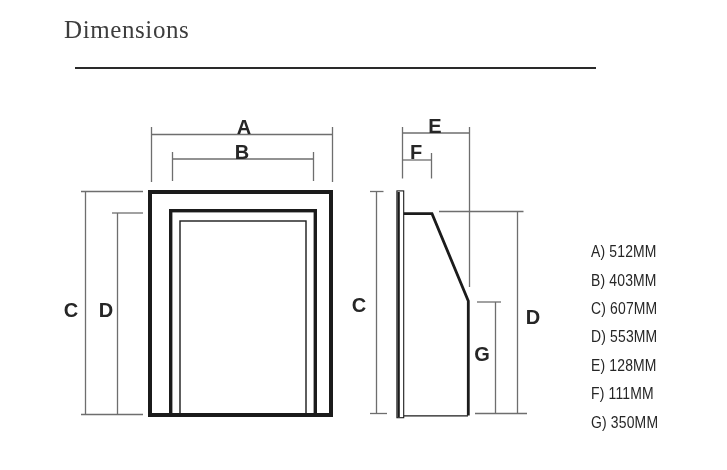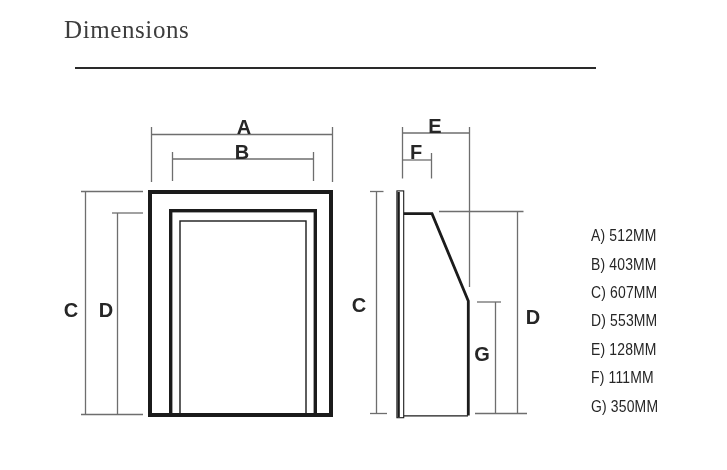--- a/index.html
+++ b/index.html
@@ -35,21 +35,21 @@
   svg .dl{stroke:var(--dimension-line);stroke-width:1.3;fill:none;}
   svg .ol{stroke:var(--outline);fill:none;}
   .dim-label{
     position:absolute;
     transform:translate(-50%,-50%);
     font-size:20px;font-weight:600;
     color:var(--label-text);
     line-height:1;white-space:nowrap;
   }
   .measurements{
-    position:absolute;left:591px;top:222px;
+    position:absolute;left:591px;top:238px;
   }
   .meas-row{
     height:28.4px;display:flex;align-items:center;
     font-size:17px;font-weight:400;letter-spacing:0.2px;
     color:var(--label-text);
     transform:scaleX(0.82);transform-origin:left center;
     white-space:nowrap;
   }
 </style>
 </head>

